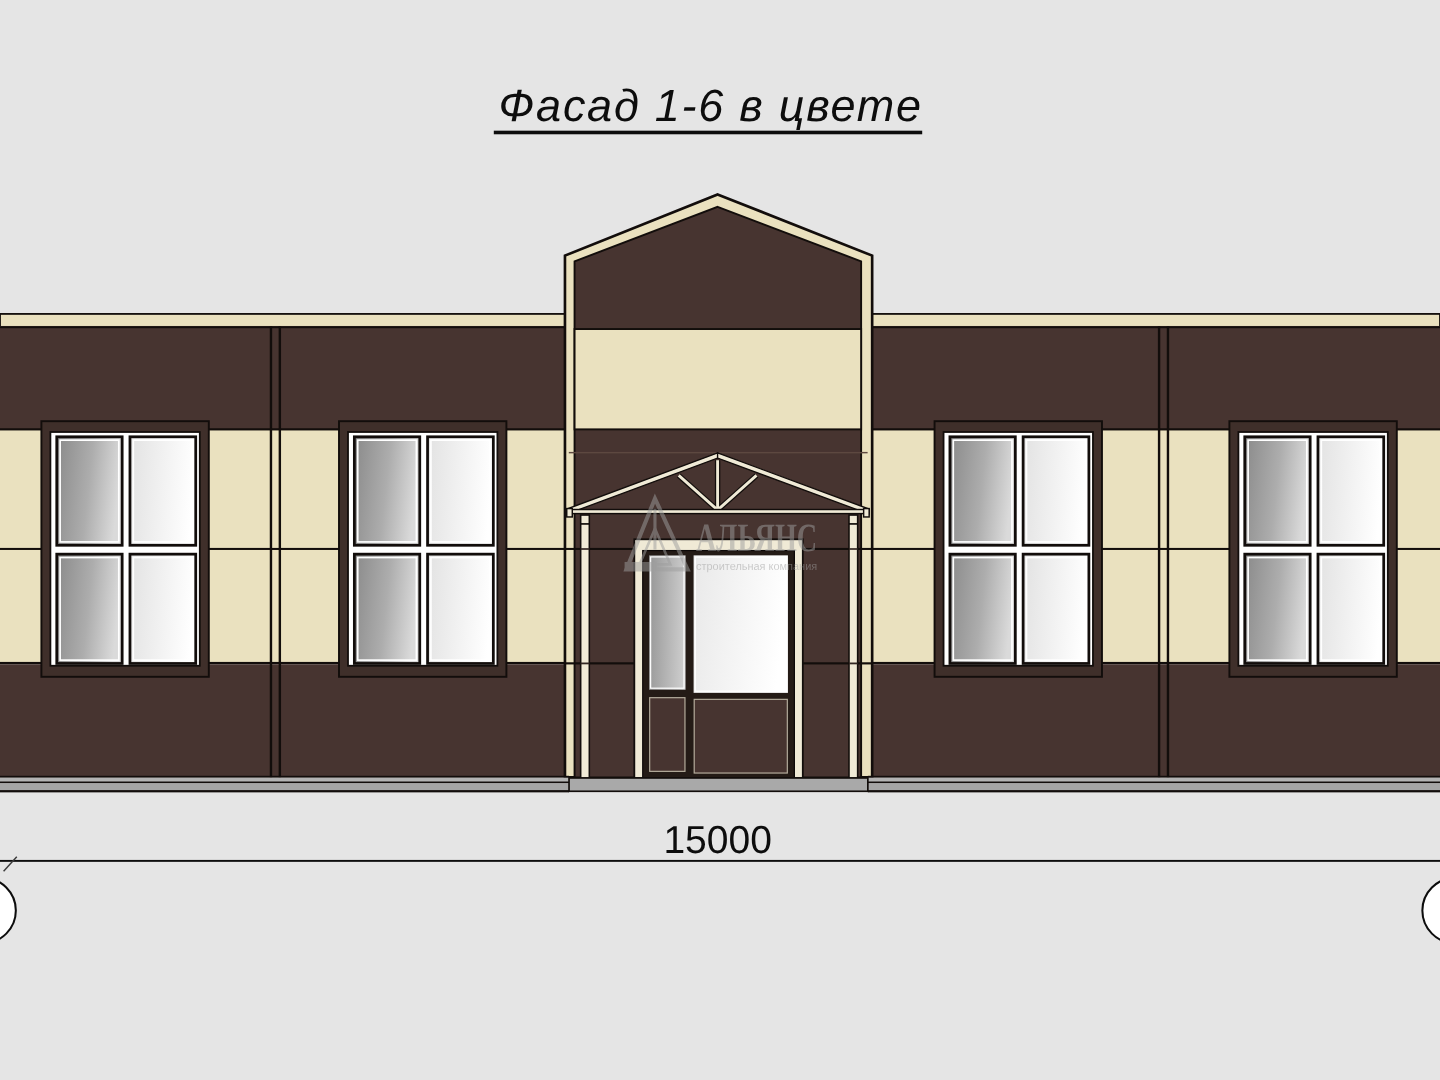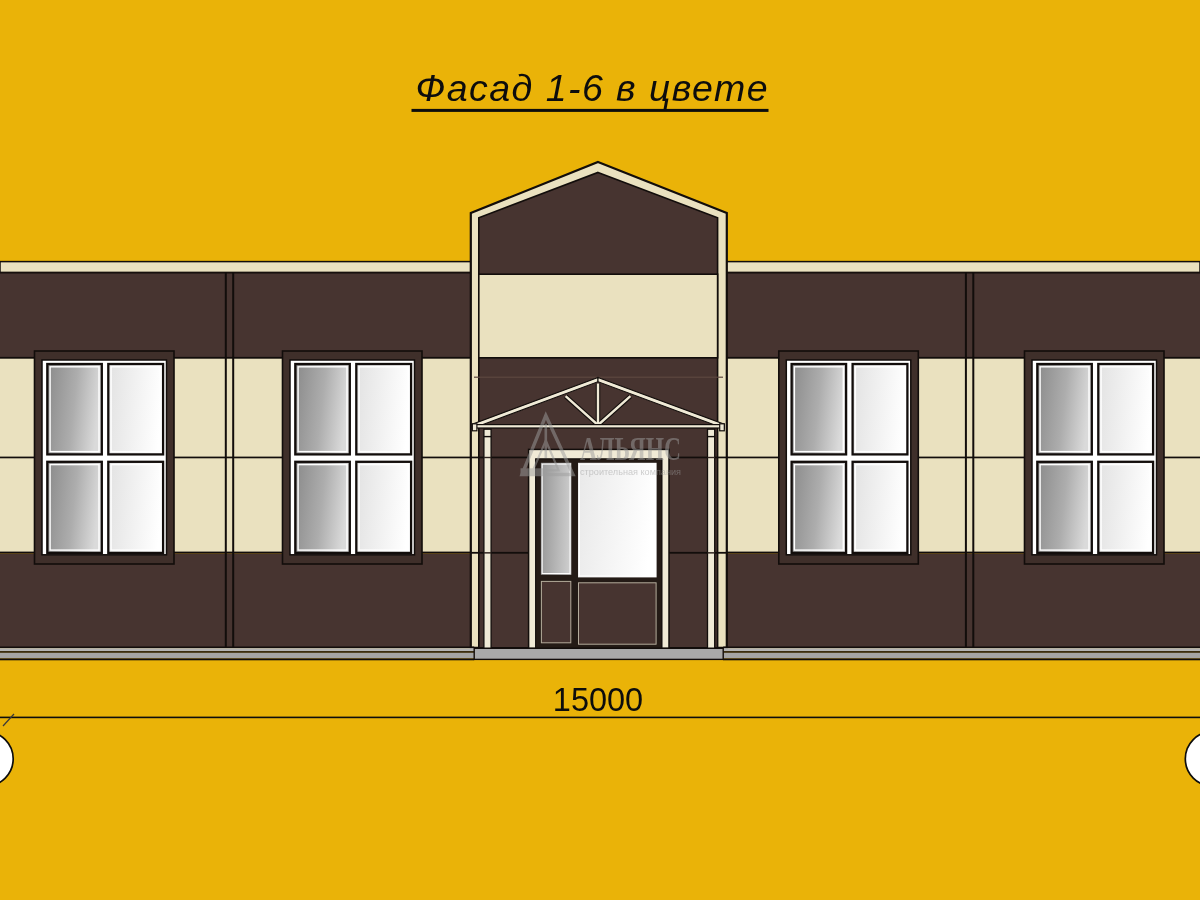--- a/index.html
+++ b/index.html
@@ -1,16 +1,16 @@
 <!DOCTYPE html>
 <html><head>
 <meta charset="utf-8">
 <style>
   html,body{margin:0;padding:0;background:#ffffff;}
-  #canvas{position:relative;width:1200px;height:900px;background:#eab308;overflow:hidden;
+  #canvas{position:relative;width:1200px;height:900px;background:#e5e5e5;overflow:hidden;
     font-family:"Liberation Sans", sans-serif;}
 </style>
 </head>
 <body>
 <div id="canvas">
 <svg width="1200" height="900" viewBox="0 0 1200 900">
   <defs>
     <linearGradient id="glassDark" x1="0" y1="0" x2="1" y2="0.18">
       <stop offset="0" stop-color="#8a8a8a"></stop>
       <stop offset="0.55" stop-color="#adadad"></stop>

